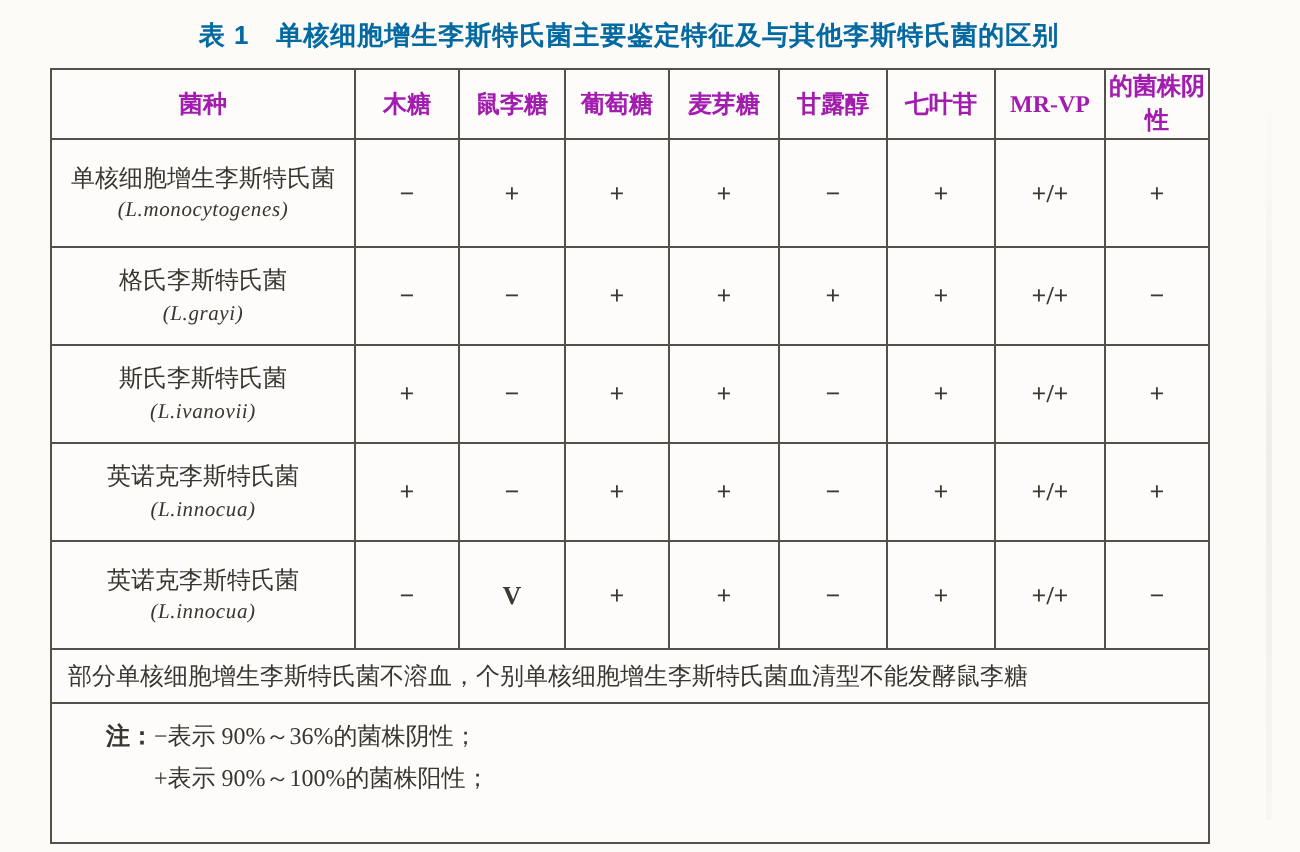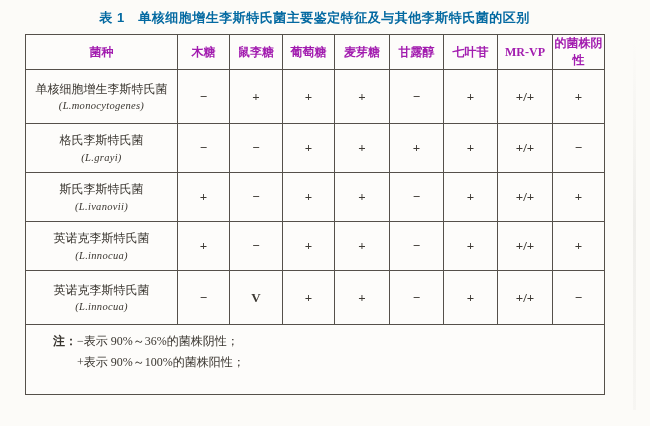--- a/index.html
+++ b/index.html
@@ -150,20 +150,23 @@
       <td class="val">−</td>
       <td class="val">V</td>
       <td class="val">+</td>
       <td class="val">+</td>
       <td class="val">−</td>
       <td class="val">+</td>
       <td class="val">+/+</td>
       <td class="val">−</td>
     </tr>
     <tr>
+      <td class="footnote" colspan="9">部分单核细胞增生李斯特氏菌不溶血，个别单核细胞增生李斯特氏菌血清型不能发酵鼠李糖</td>
+    </tr>
+    <tr>
       <td class="notes-cell" colspan="9">
         <div class="notes">
           <span class="notes-label">注：</span>
           <div class="notes-lines">
             <div>−表示 90%～36%的菌株阴性；</div>
             <div>+表示 90%～100%的菌株阳性；</div>
 
           </div>
         </div>
       </td>

